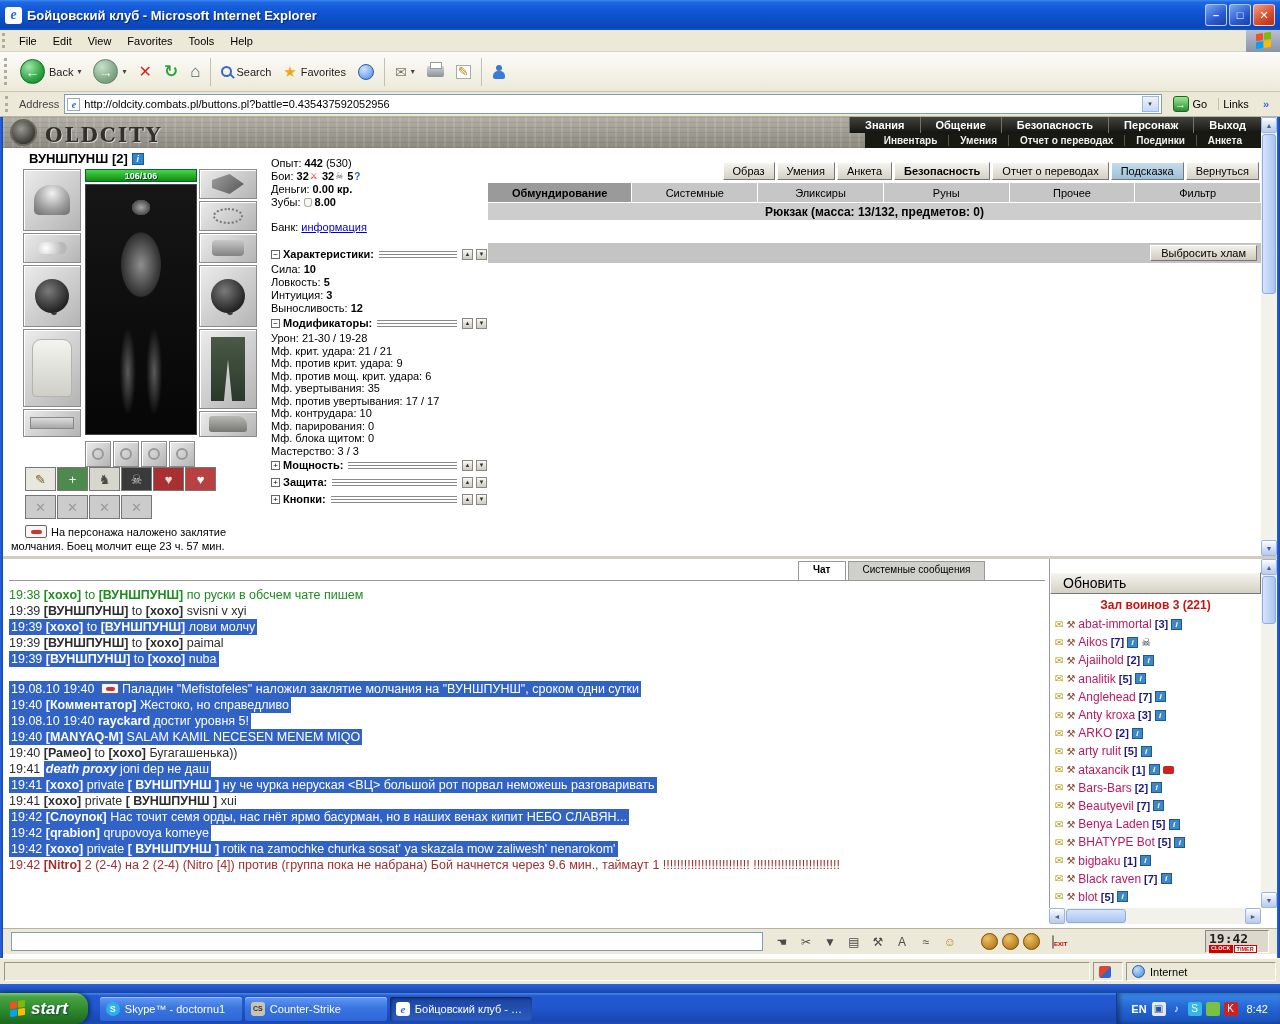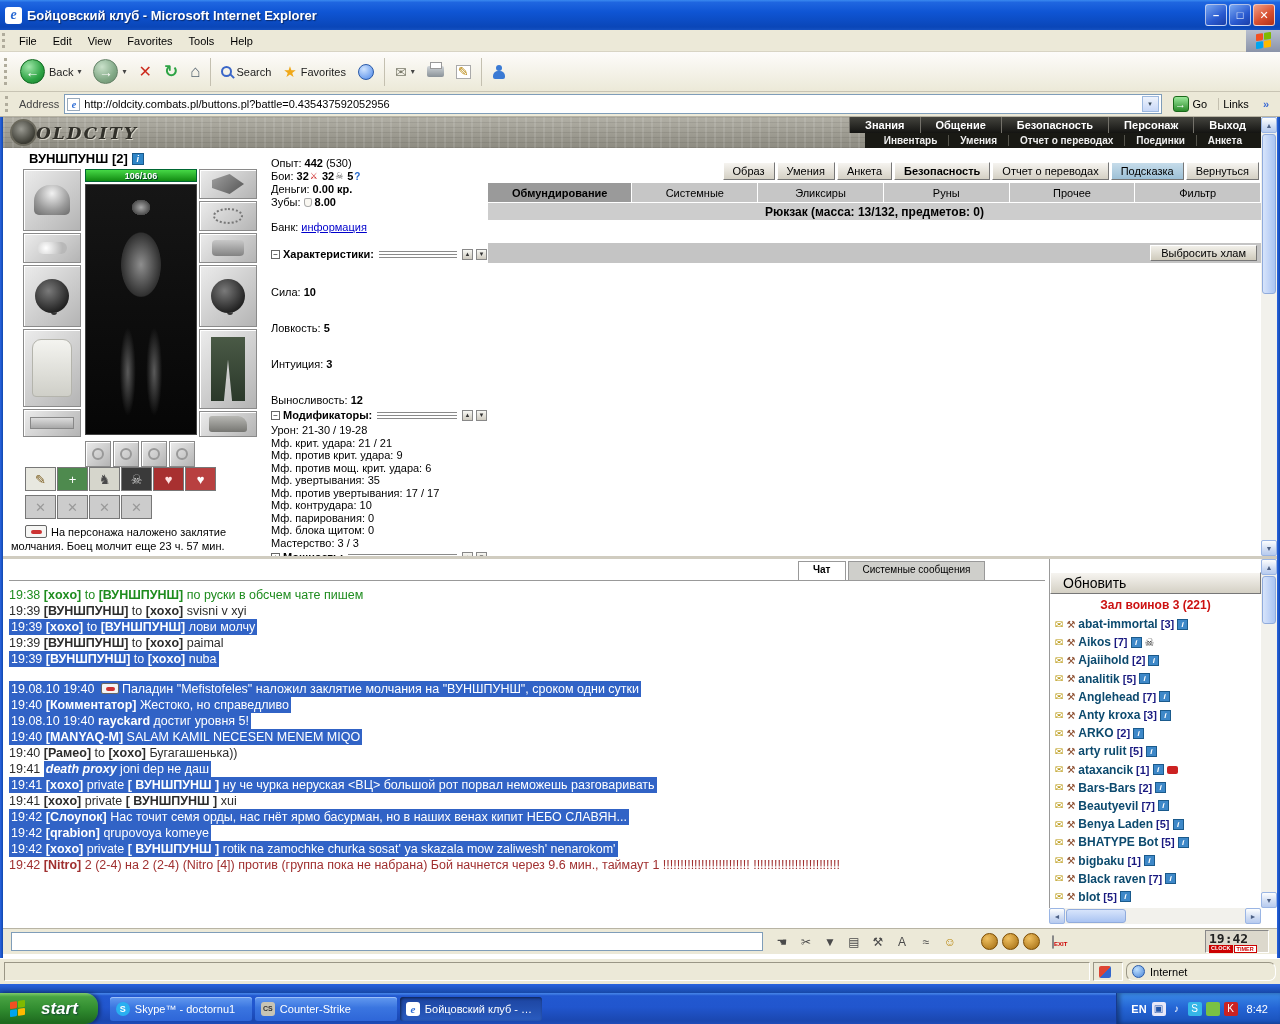--- a/index.html
+++ b/index.html
@@ -68,21 +68,21 @@
 .win-bottom{position:absolute;left:0;top:984px;width:1280px;height:9px;background:linear-gradient(#2a64e0,#1648a8);}
 
 
 .frame-top{position:absolute;left:3px;top:117px;width:1274px;height:439px;background:#fff;overflow:hidden;}
 .banner{position:absolute;left:0;top:0;width:1258px;height:31px;
  background:repeating-linear-gradient(90deg,rgba(255,255,255,.10) 0 2px,transparent 2px 9px),
  repeating-linear-gradient(0deg,rgba(0,0,0,.08) 0 1px,transparent 1px 5px),
  linear-gradient(#b2b0a6,#8d8b81);}
 .emblem{position:absolute;left:7px;top:2px;width:27px;height:27px;border-radius:50%;
  background:radial-gradient(circle at 40% 35%,#9a9a92,#3c3c34 70%);border:2px solid #6a685c;}
-.logo-text{position:absolute;left:33px;top:6px;font-family:"DejaVu Serif","Liberation Serif",serif;font-weight:bold;font-size:17px;letter-spacing:2px;color:#31302a;text-shadow:1px 1px 0 #d5d3c8;font-style:italic;}
+.logo-text{position:absolute;left:42px;top:6px;font-family:"DejaVu Serif","Liberation Serif",serif;font-weight:bold;font-size:20px;letter-spacing:2px;color:#31302a;text-shadow:1px 1px 0 #d5d3c8;}
 .banner-nav{position:absolute;right:0;top:0;height:16px;display:flex;}
 .nav-btn{display:flex;align-items:center;padding:0 15px;background:linear-gradient(#44443e,#141412);color:#fff;font-weight:bold;font-size:11px;border-left:1px solid #73716a;cursor:pointer;}
 .banner-subnav{position:absolute;right:0;top:16px;height:15px;display:flex;align-items:center;background:#191914;padding:0 8px;}
 .subnav-item{color:#eee;font-weight:bold;font-size:10px;padding:0 11px;border-right:1px solid #55544c;cursor:pointer;}
 .subnav-item:last-child{border-right:none;}
 
 .char-name{position:absolute;left:26px;top:34px;font-size:13px;font-weight:bold;display:flex;align-items:center;gap:4px;}
 .info-badge{display:inline-flex;width:12px;height:12px;background:#2f86c8;border:1px solid #1a5a8c;color:#fff;font-size:9px;font-weight:bold;align-items:center;justify-content:center;font-style:italic;}
 
 .equip{position:absolute;left:20px;top:52px;width:240px;height:302px;}
@@ -129,21 +129,21 @@
 .info-line{display:flex;align-items:center;gap:3px;white-space:nowrap;} .gap12{height:12px;}
 .blink{color:#00c;text-decoration:underline;cursor:pointer;}
 .fico{font-size:9px;margin:0 4px 0 1px;}
 .fico.sword{color:#c22;} .fico.skl{color:#555;} .fico.qm{color:#26c;font-weight:bold;font-size:10px;}
 .tooth{display:inline-block;width:8px;height:9px;background:#faf8f2;border:1px solid #aaa;border-radius:2px 2px 45% 45%;}
 .sec-head{display:flex;align-items:center;height:17px;gap:3px;}
 .toggle{width:9px;height:9px;border:1px solid #666;background:#fff;font-size:8px;line-height:7px;text-align:center;cursor:pointer;}
 .sec-label{font-weight:bold;}
 .leader{flex:1;height:7px;background:repeating-linear-gradient(180deg,#8a8a8a 0 1px,transparent 1px 3px);margin:0 2px;}
 .secbtn{width:11px;height:11px;background:linear-gradient(#f8f8f4,#cfcbc0);border:1px solid #888;font-size:6px;display:flex;align-items:center;justify-content:center;color:#333;cursor:pointer;}
-.stat-line{line-height:13px;margin-top:23px;} .mod-line{line-height:12.5px;}
+.stat-line{line-height:13px;} .mod-line{line-height:12.5px;}
 
 
 .inv-panel{position:absolute;left:485px;top:0;width:773px;height:439px;}
 #inv-buttons{position:absolute;top:45px;right:2px;display:flex;gap:2px;}
 .inv-btn{padding:2px 9px;font-size:11px;background:linear-gradient(#f6f4f0,#d4d0c4);border:1px solid;border-color:#fff #777 #777 #fff;cursor:pointer;white-space:nowrap;}
 .inv-btn.bold{font-weight:bold;}
 .inv-btn.hint{background:linear-gradient(#c6dcea,#9dc0d6);}
 #inv-tabs{position:absolute;top:66px;left:0;width:773px;height:19px;display:flex;background:#a8a8a8;}
 .inv-tab{flex:1;display:flex;align-items:center;justify-content:center;font-size:11px;background:#c6c6c6;border-right:1px solid #fff;cursor:pointer;}
 .inv-tab.active{flex:1.15;background:#9a9a9a;font-weight:bold;}
@@ -172,21 +172,21 @@
 .msg .sel{background:#3163c6;color:#fff;padding:1px 2px;}
 .msg-spacer{height:14px;}
 .msg-ico{display:inline-block;vertical-align:-1px;width:18px;height:11px;background:#f4f4f4;border:1px solid #666;border-radius:2px;margin:0 3px;position:relative;}
 .msg-ico::after{content:'';position:absolute;left:4px;top:3px;width:9px;height:4px;background:#c33;border-radius:2px;}
 
 .userlist{position:absolute;left:1046px;top:0;width:212px;height:349px;border-left:1px solid #999;overflow:hidden;}
 .refresh-btn{display:block;margin:13px auto 4px;padding:2px 12px;font-size:14px;background:linear-gradient(#f6f4f0,#d4d0c4);border:1px solid;border-color:#fff #777 #777 #fff;cursor:pointer;}
 .room-title{text-align:center;color:#cc1111;font-weight:bold;font-size:12px;margin-bottom:3px;}
 .user-row{display:flex;align-items:center;height:18.2px;padding-left:5px;gap:3px;white-space:nowrap;cursor:pointer;}
 .u-ico1{font-size:10px;color:#b8960c;} .u-ico2{font-size:10px;color:#8a4a2a;}
-.u-name{font-weight:bold;color:#0c4a6e;font-size:12px;}
+.u-name{font-weight:normal;color:#be185d;font-size:12px;}
 .u-level{font-weight:bold;color:#191980;font-size:11px;}
 .u-info{width:11px;height:11px;background:#3e88c8;border:1px solid #1a5a8c;color:#fff;font-size:8px;font-weight:bold;font-style:italic;display:flex;align-items:center;justify-content:center;}
 .u-extra.skull{font-size:11px;color:#333;}
 .u-extra.badge{width:11px;height:8px;background:#cc2222;border-radius:2px;}
 
 .chat-input-row{position:absolute;left:0;top:369px;width:1274px;height:26px;background:#ece9d8;border-top:1px solid #b8b4a4;display:flex;align-items:center;padding:0 8px;gap:2px;}
 .chat-input{width:752px;height:19px;border:1px solid #7f9db9;background:#fff;font-size:12px;padding:0 3px;font-family:"Liberation Sans",sans-serif;}
 #chat-toolbar{display:flex;gap:2px;margin-left:6px;}
 .cbtn{width:22px;height:20px;display:flex;align-items:center;justify-content:center;font-size:12px;color:#4a4a4a;cursor:pointer;}
 .cbtn:last-child{color:#b8860b;}
@@ -197,27 +197,27 @@
 .exit-label{font-size:6px;font-weight:bold;color:#c00;}
 .clock{margin-left:auto;width:64px;height:23px;background:#dcd8cc;border:1px solid;border-color:#888 #fff #fff #888;position:relative;padding:1px 3px;}
 .clock-time{font-family:"DejaVu Sans Mono",monospace;font-size:13px;font-weight:bold;color:#222;line-height:13px;}
 .clock-labels{display:flex;gap:1px;}
 .clock-labels .lc{background:#c00;color:#fff;font-size:5.5px;font-weight:bold;padding:0 2px;}
 .clock-labels .lt{background:#fff;color:#c00;font-size:5.5px;font-weight:bold;padding:0 2px;border:1px solid #c00;}
 
 
 .statusbar{position:absolute;left:0;top:958px;width:1280px;height:26px;background:#ece9d8;border-top:1px solid #fff;display:flex;align-items:center;padding:2px 4px;gap:3px;}
 .sb-panel{height:19px;border:1px solid;border-color:#9a9686 #fff #fff #9a9686;display:flex;align-items:center;padding:0 5px;gap:5px;}
-.sb-p1{flex:1;} .sb-p2{width:30px;} .sb-p3{width:150px;border-radius:7px;}
+.sb-p1{flex:1;} .sb-p2{width:30px;} .sb-p3{width:150px;}
 .zone-ico{width:12px;height:12px;background:linear-gradient(135deg,#d43 50%,#36c 50%);border-radius:2px;}
 .globe{width:13px;height:13px;border-radius:50%;border:1px solid #2a5aa8;background:radial-gradient(circle at 35% 30%,#bfe0ff,#4a86d8);}
 
 .taskbar{position:absolute;left:0;top:993px;width:1280px;height:31px;display:flex;align-items:center;
  background:linear-gradient(180deg,#4584e8 0%,#3b77e0 4%,#2258d0 9%,#2156ce 45%,#1a47b0 90%,#1e4cb8 100%);}
-.start-btn{height:31px;padding:0 20px 0 10px;border-radius:0 13px 13px 0;display:flex;align-items:center;gap:16px;cursor:pointer;
+.start-btn{height:31px;padding:0 20px 0 10px;border-radius:0 13px 13px 0;display:flex;align-items:center;gap:6px;cursor:pointer;
  background:linear-gradient(180deg,#7ecb6a 0%,#48a342 12%,#2f8a2e 55%,#1e6a1f 95%);box-shadow:2px 0 4px rgba(0,0,0,.45);}
 .start-label{color:#fff;font-weight:bold;font-style:italic;font-size:17px;text-shadow:1px 1px 2px #143;}
 #task-list{display:flex;align-items:center;margin-left:12px;gap:3px;}
 .task{width:142px;height:24px;border-radius:3px;display:flex;align-items:center;gap:5px;padding:0 6px;color:#fff;font-size:11px;cursor:pointer;
  background:linear-gradient(180deg,#639af0,#3a75e0 45%,#2e66d8);box-shadow:inset 0 1px 0 #9cc0f8;}
 .task.active{background:linear-gradient(180deg,#1c44a0,#2a5cc0);box-shadow:inset 1px 1px 3px rgba(0,0,0,.55);}
 .tlabel{overflow:hidden;white-space:nowrap;text-overflow:ellipsis;}
 .ticon{width:14px;height:14px;border-radius:3px;display:flex;align-items:center;justify-content:center;font-size:9px;font-weight:bold;flex:none;}
 .ticon.skype{background:#2aaff0;color:#fff;border-radius:50%;}
 .ticon.cs{background:#c8c4b4;color:#333;font-size:7px;}

